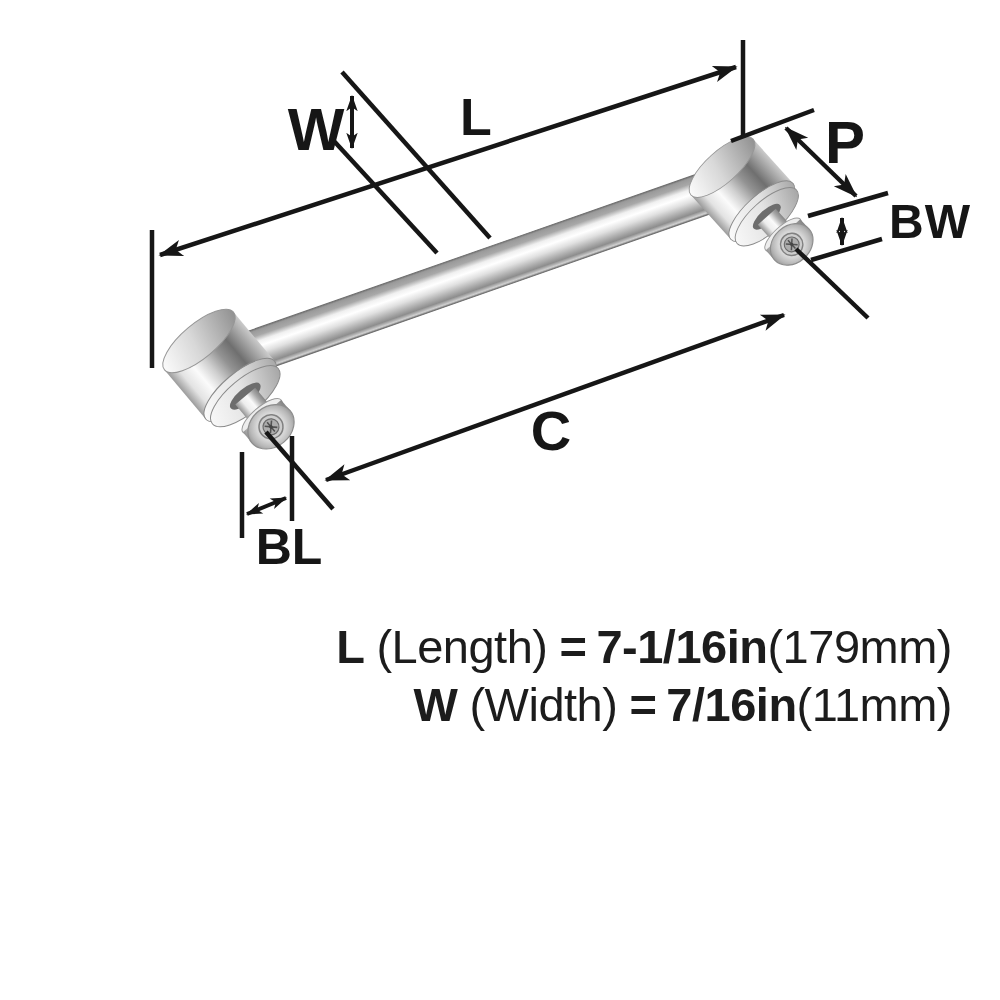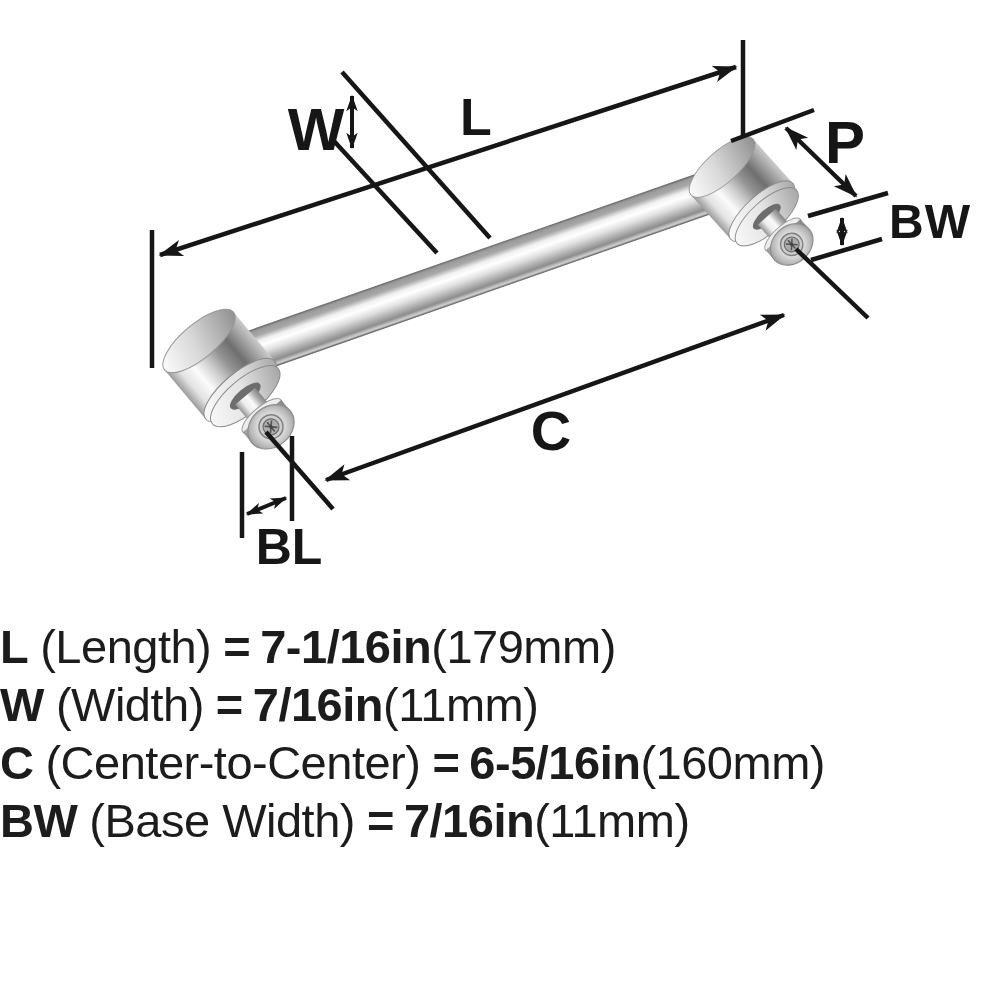--- a/index.html
+++ b/index.html
@@ -13,21 +13,21 @@
   .diagram-wrap{position:absolute;left:0;top:0;width:1000px;height:600px;}
   svg text{
     font-family:"Liberation Sans",sans-serif;
     font-weight:700;
     fill:#161616;
   }
   .specs{
     position:absolute;
     left:0;top:618px;
     width:952px;
-    text-align:left;
+    text-align:right;
     color:#1c1c1c;
     font-size:47px;
     line-height:58px;
     letter-spacing:-0.5px;
     white-space:nowrap;
   }
   .specs p{margin:0;}
   .b{font-weight:700;}
   .r{font-weight:400;}
   .abbr{margin-right:12px;}
@@ -180,21 +180,15 @@
     </svg>
   </div>
 
   <div class="specs">
     <p>
       <span class="b abbr">L</span><span class="r name">(Length)</span><span class="b eq">=</span><span class="b val">7-1/16in</span><span class="r metric">(179mm)</span>
     </p>
     <p>
       <span class="b abbr">W</span><span class="r name">(Width)</span><span class="b eq">=</span><span class="b val">7/16in</span><span class="r metric">(11mm)</span>
     </p>
-    <p>
-      <span class="b abbr">C</span><span class="r name">(Center-to-Center)</span><span class="b eq">=</span><span class="b val">6-5/16in</span><span class="r metric">(160mm)</span>
-    </p>
-    <p>
-      <span class="b abbr">BW</span><span class="r name">(Base Width)</span><span class="b eq">=</span><span class="b val">7/16in</span><span class="r metric">(11mm)</span>
-    </p>
   </div>
 
 </div>
 
 </body></html>

